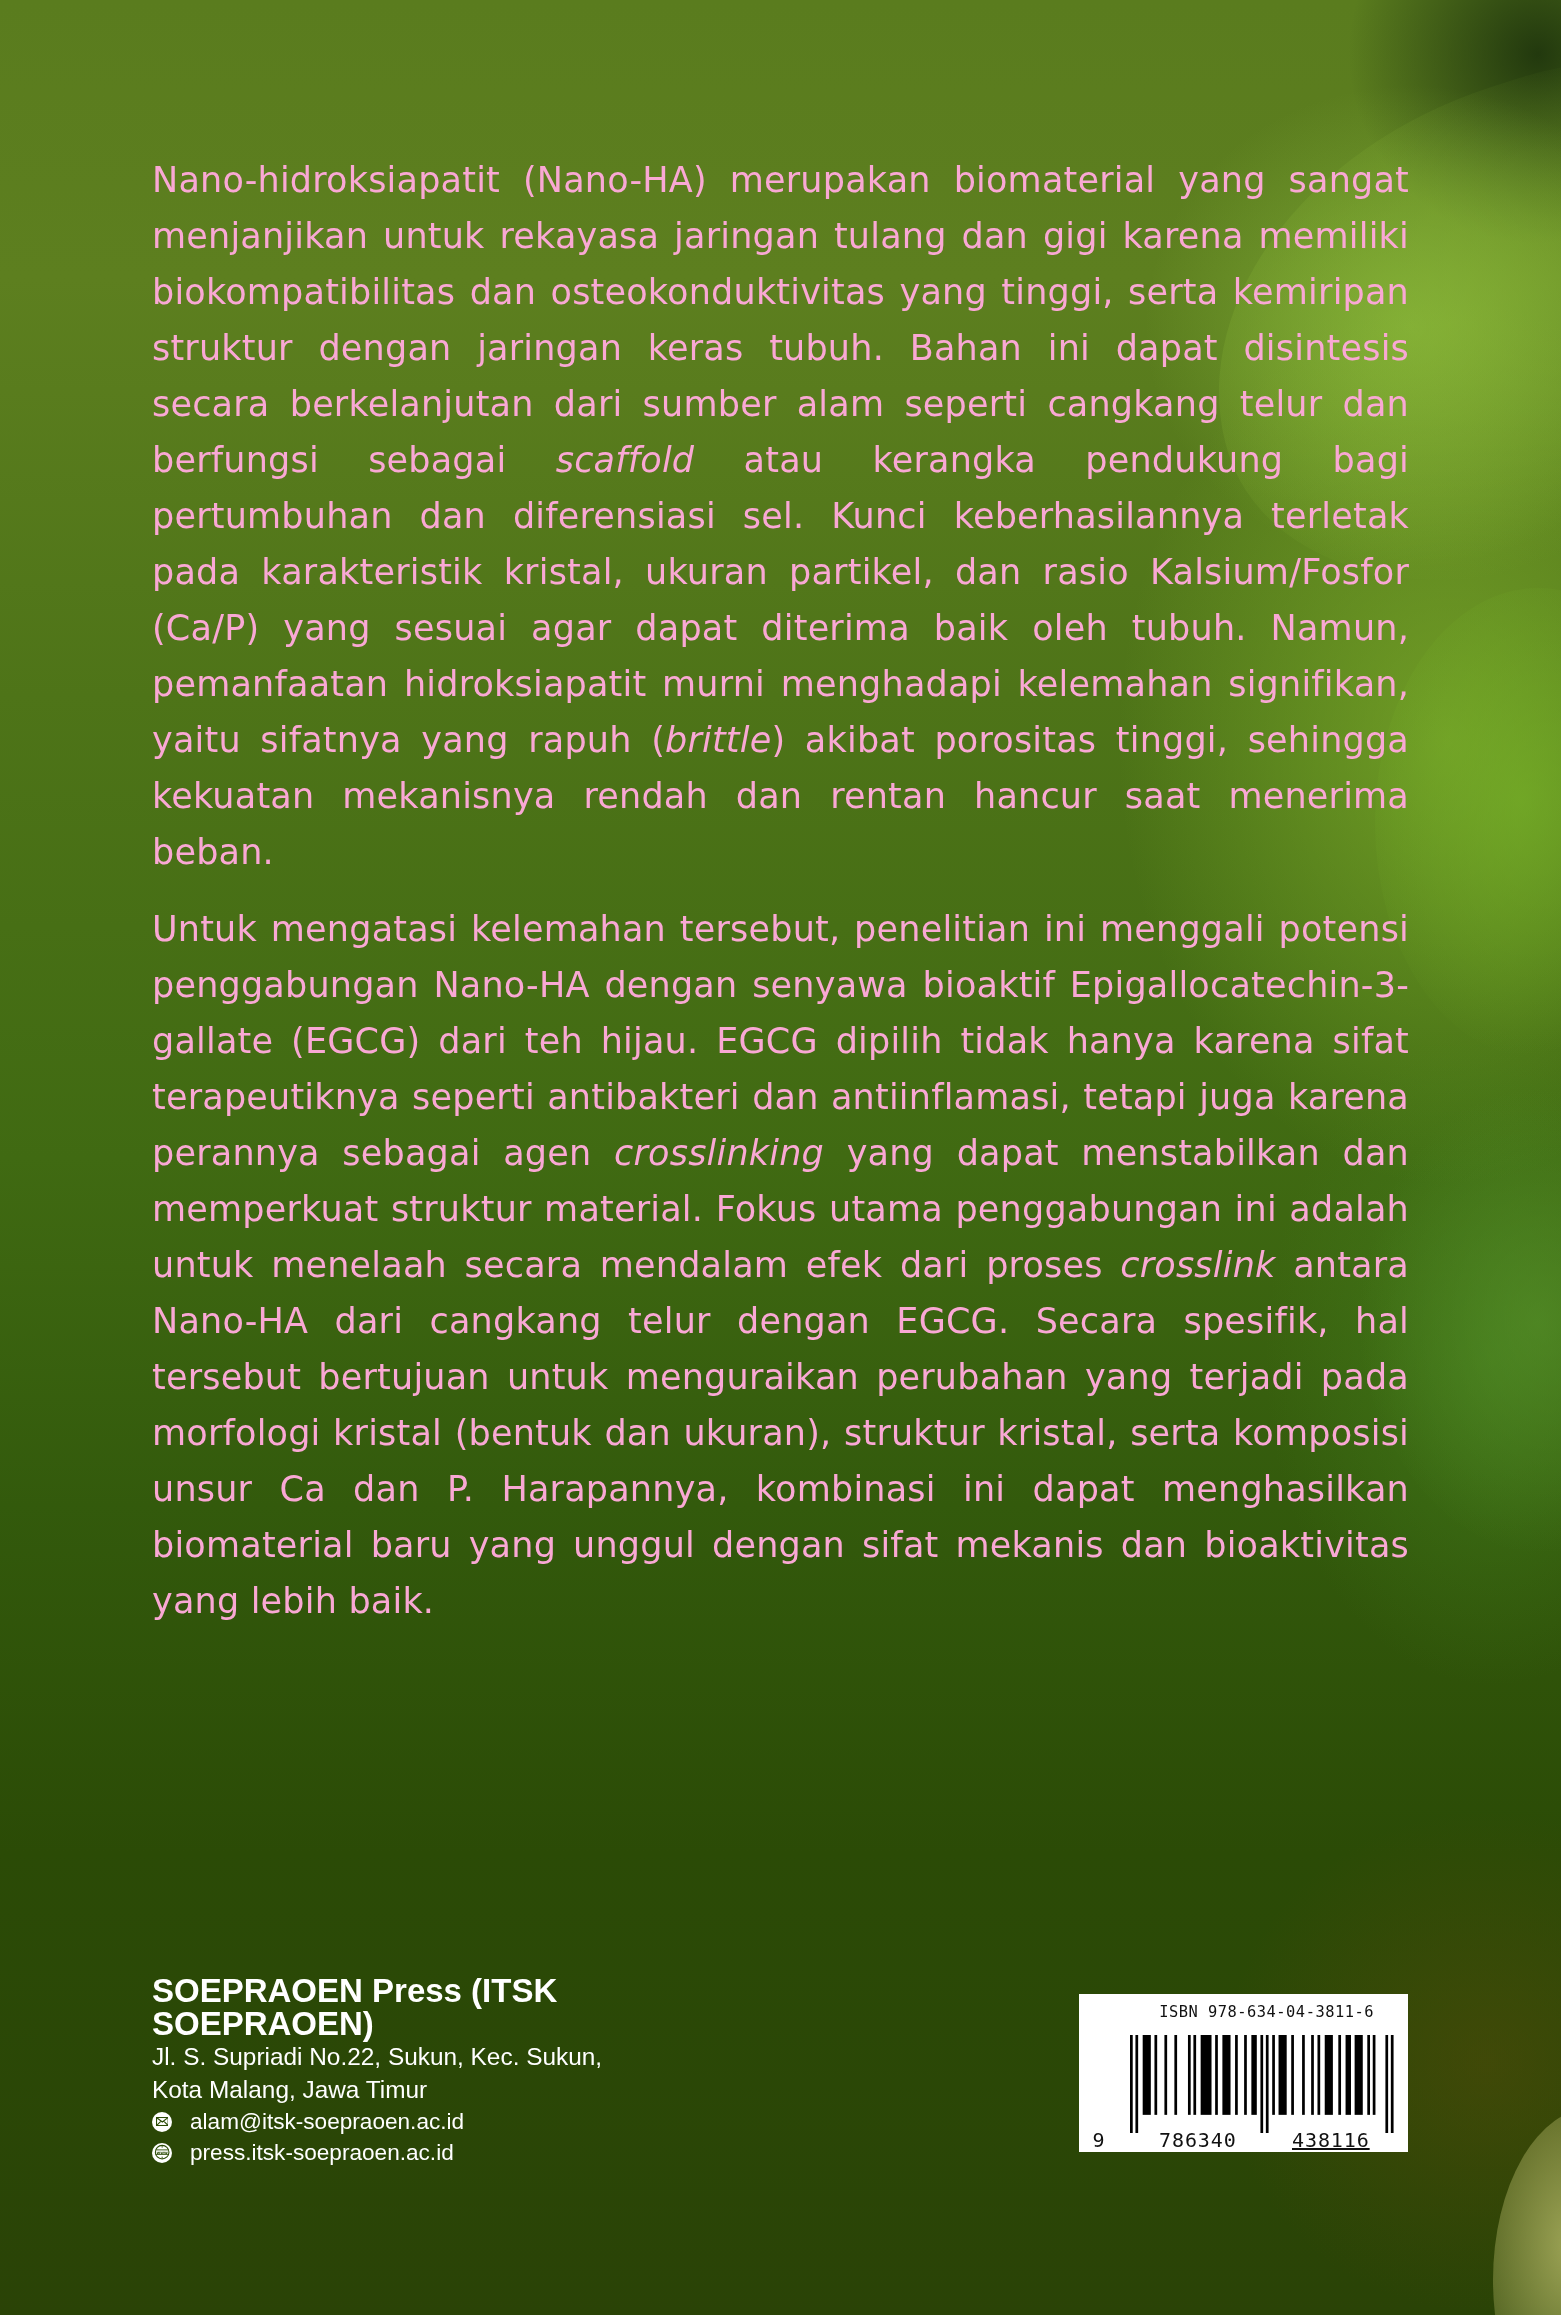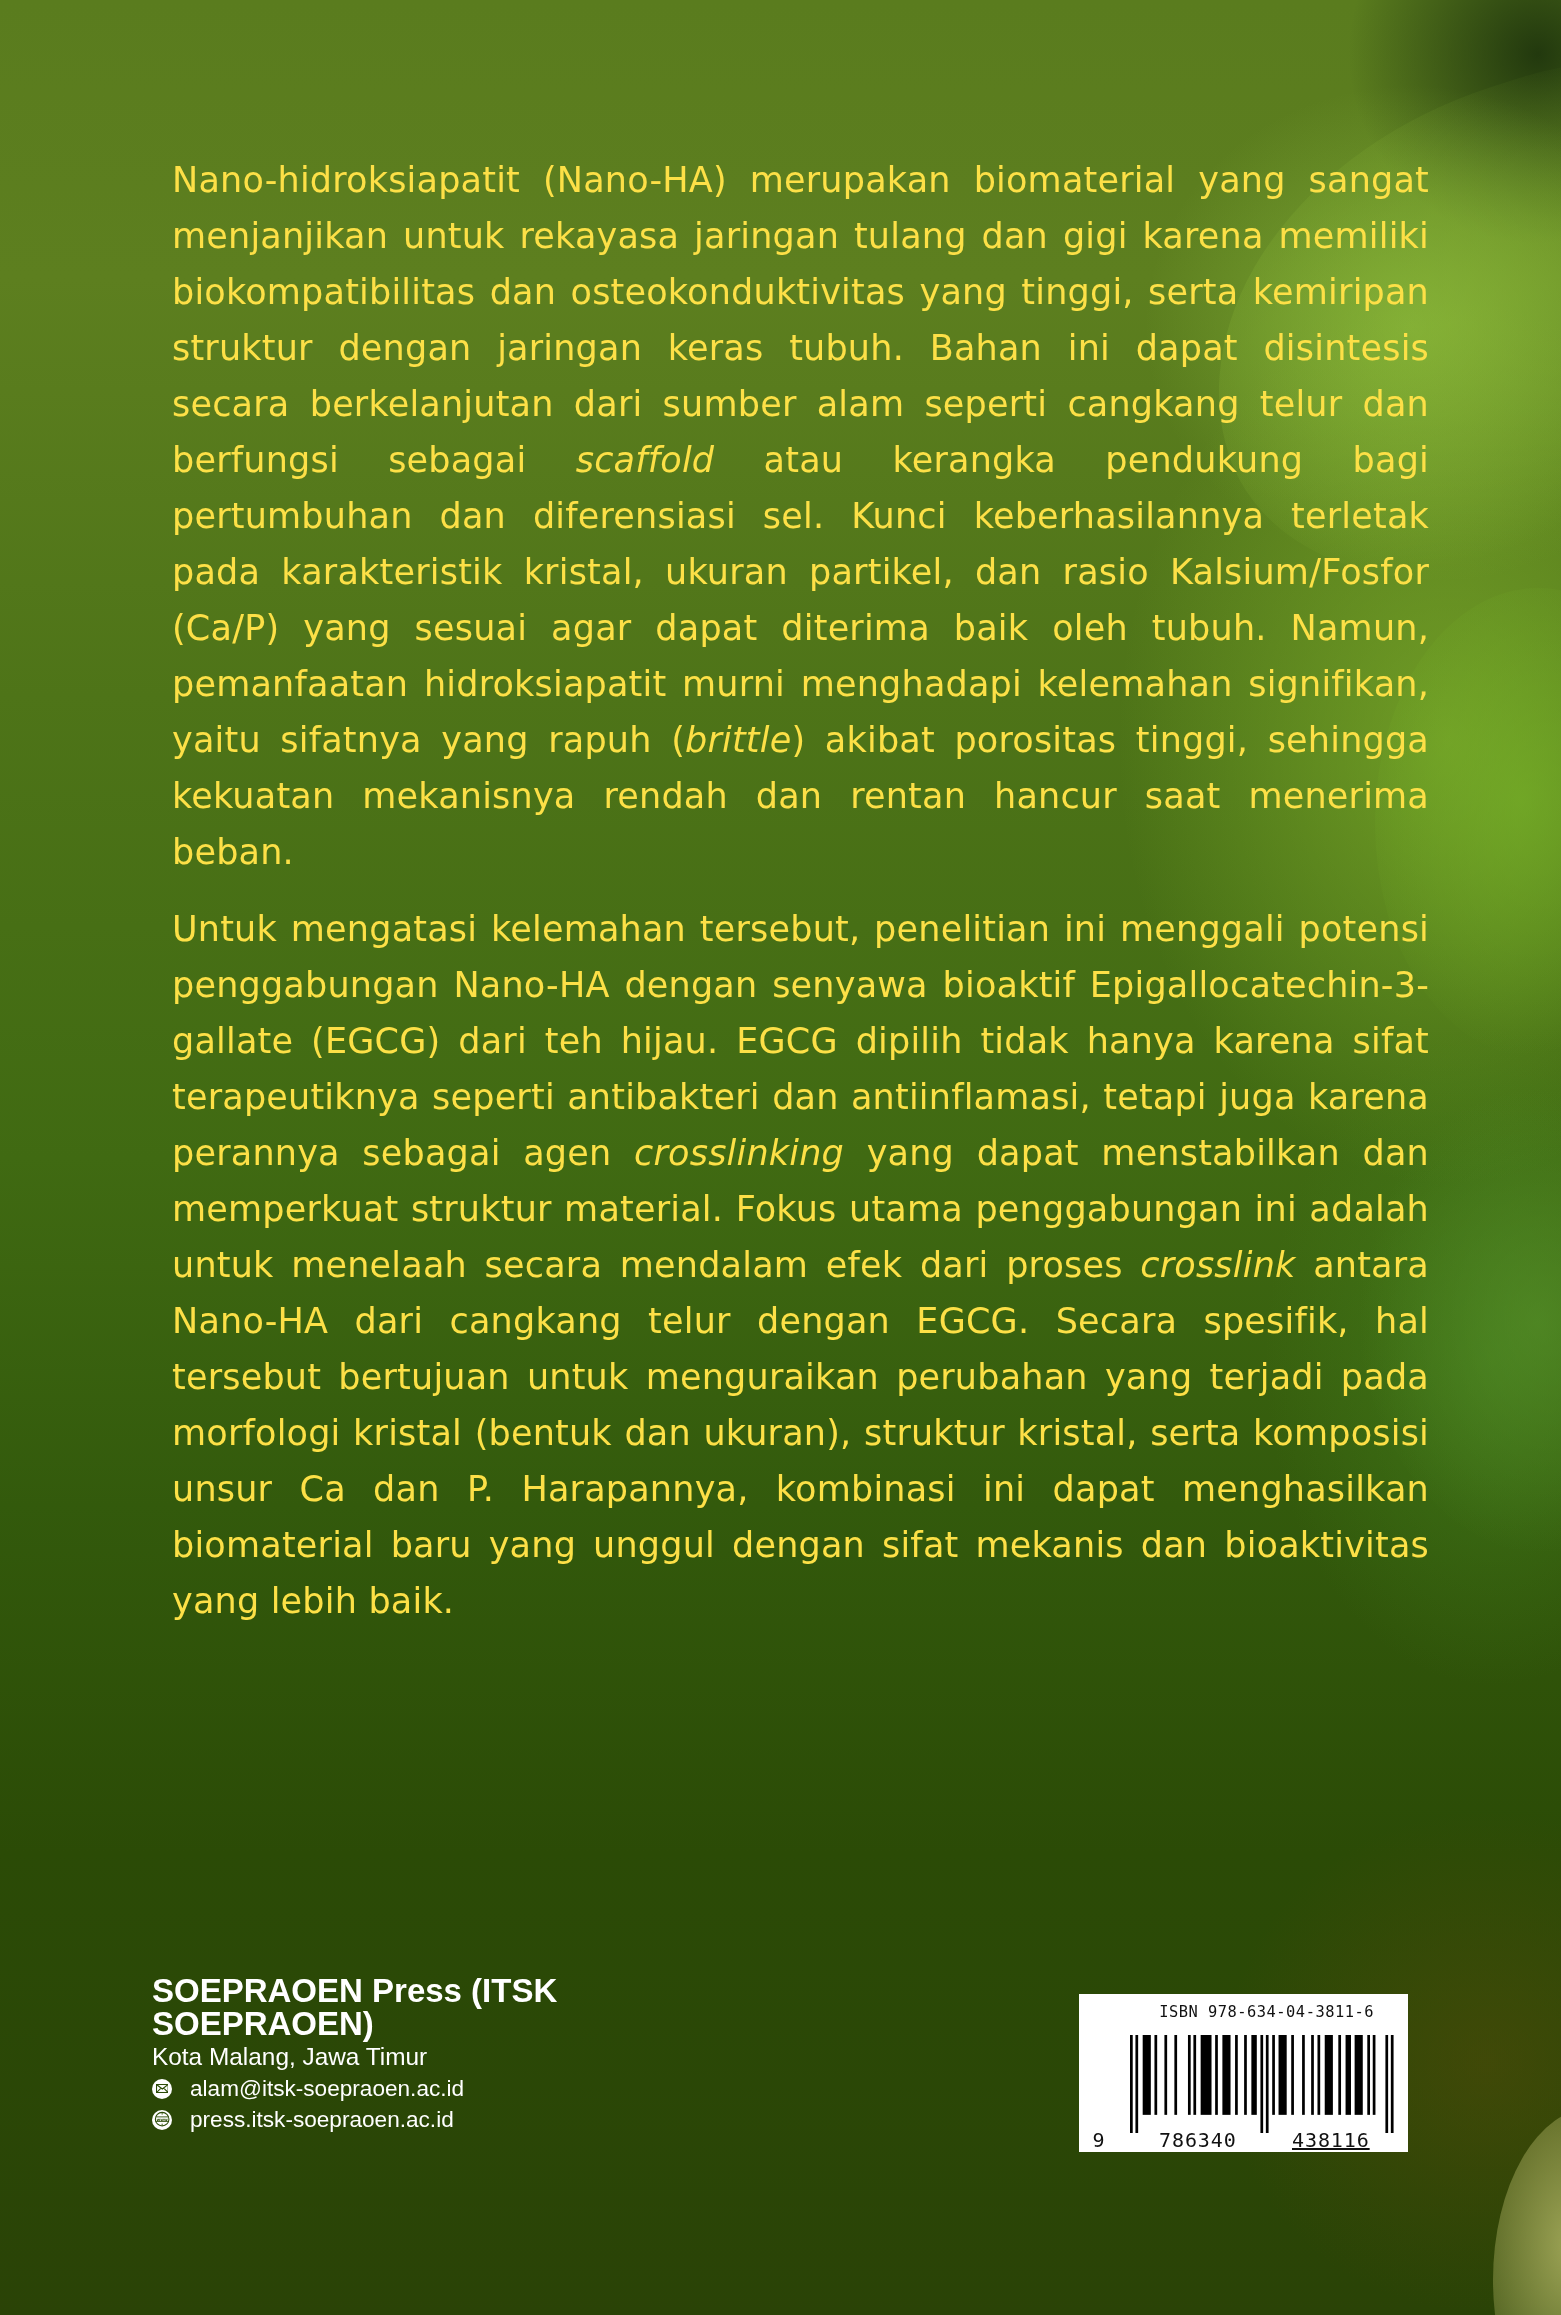--- a/index.html
+++ b/index.html
@@ -37,26 +37,25 @@
     border-radius: 50%;
     background: radial-gradient(ellipse at 40% 40%, rgba(170,175,95,0.9), rgba(120,130,60,0.3) 70%, rgba(0,0,0,0) 75%);
   }
   .brown-tint {
     position: absolute; left: 1221px; top: 1809px; width: 380px; height: 507px;
     background: radial-gradient(ellipse at 70% 50%, rgba(90,75,10,0.45), rgba(90,75,10,0) 70%);
   }
 
   .body-text {
     position: absolute; left: 152px; top: 152px; width: 1257px;
-    color: #fde047;
+    color: #f9a8d4;
     font-family: "DejaVu Sans", sans-serif;
     font-size: 35px; line-height: 56px;
     text-align: justify;
     letter-spacing: 0.2px;
-    margin-left: 20px;
   }
   .body-text p { margin: 0; }
   .body-text p + p { margin-top: 21px; }
   .body-text em { font-style: italic; }
 
   .publisher {
     position: absolute; left: 152px; top: 1974px; width: 561px;
     color: #ffffff;
     font-family: "Liberation Sans", sans-serif;
     font-size: 24.4px; line-height: 33px;
@@ -96,20 +95,21 @@
   <div class="corner-blob"></div>
 </div>
 
 <div class="body-text">
   <p><span>Nano-hidroksiapatit (Nano-HA) merupakan biomaterial yang sangat menjanjikan untuk rekayasa jaringan tulang dan gigi karena memiliki biokompatibilitas dan osteokonduktivitas yang tinggi, serta kemiripan struktur dengan jaringan keras tubuh. Bahan ini dapat disintesis secara berkelanjutan dari sumber alam seperti cangkang telur dan berfungsi sebagai </span><em>scaffold</em><span> atau kerangka pendukung bagi pertumbuhan dan diferensiasi sel. Kunci keberhasilannya terletak pada karakteristik kristal, ukuran partikel, dan rasio Kalsium/Fosfor (Ca/P) yang sesuai agar dapat diterima baik oleh tubuh. Namun, pemanfaatan hidroksiapatit murni menghadapi kelemahan signifikan, yaitu sifatnya yang rapuh (</span><em>brittle</em><span>) akibat porositas tinggi, sehingga kekuatan mekanisnya rendah dan rentan hancur saat menerima beban.</span></p>
   <p><span>Untuk mengatasi kelemahan tersebut, penelitian ini menggali potensi penggabungan Nano-HA dengan senyawa bioaktif Epigallocatechin-3-gallate (EGCG) dari teh hijau. EGCG dipilih tidak hanya karena sifat terapeutiknya seperti antibakteri dan antiinflamasi, tetapi juga karena perannya sebagai agen </span><em>crosslinking</em><span> yang dapat menstabilkan dan memperkuat struktur material. Fokus utama penggabungan ini adalah untuk menelaah secara mendalam efek dari proses </span><em>crosslink</em><span> antara Nano-HA dari cangkang telur dengan EGCG. Secara spesifik, hal tersebut bertujuan untuk menguraikan perubahan yang terjadi pada morfologi kristal (bentuk dan ukuran), struktur kristal, serta komposisi unsur Ca dan P. Harapannya, kombinasi ini dapat menghasilkan biomaterial baru yang unggul dengan sifat mekanis dan bioaktivitas yang lebih baik.</span></p>
 </div>
 
 <div class="publisher">
   <div class="name">SOEPRAOEN Press (ITSK SOEPRAOEN)</div>
+  <div>Jl. S. Supriadi No.22, Sukun, Kec. Sukun,</div>
   <div>Kota Malang, Jawa Timur</div>
   <div class="contact">
     <span class="icon">
       <svg width="12.7" height="9" viewBox="0 0 14 10">
           <rect x="0.5" y="0.5" width="13" height="9" fill="none" stroke="#2b4b06" stroke-width="1.3"></rect>
           <path d="M0.5 0.5 L7 5.5 L13.5 0.5 M0.5 9.5 L5.5 4.5 M13.5 9.5 L8.5 4.5" fill="none" stroke="#2b4b06" stroke-width="1.2"></path>
         </svg>
     </span>
     <span>alam@itsk-soepraoen.ac.id</span>
   </div>

